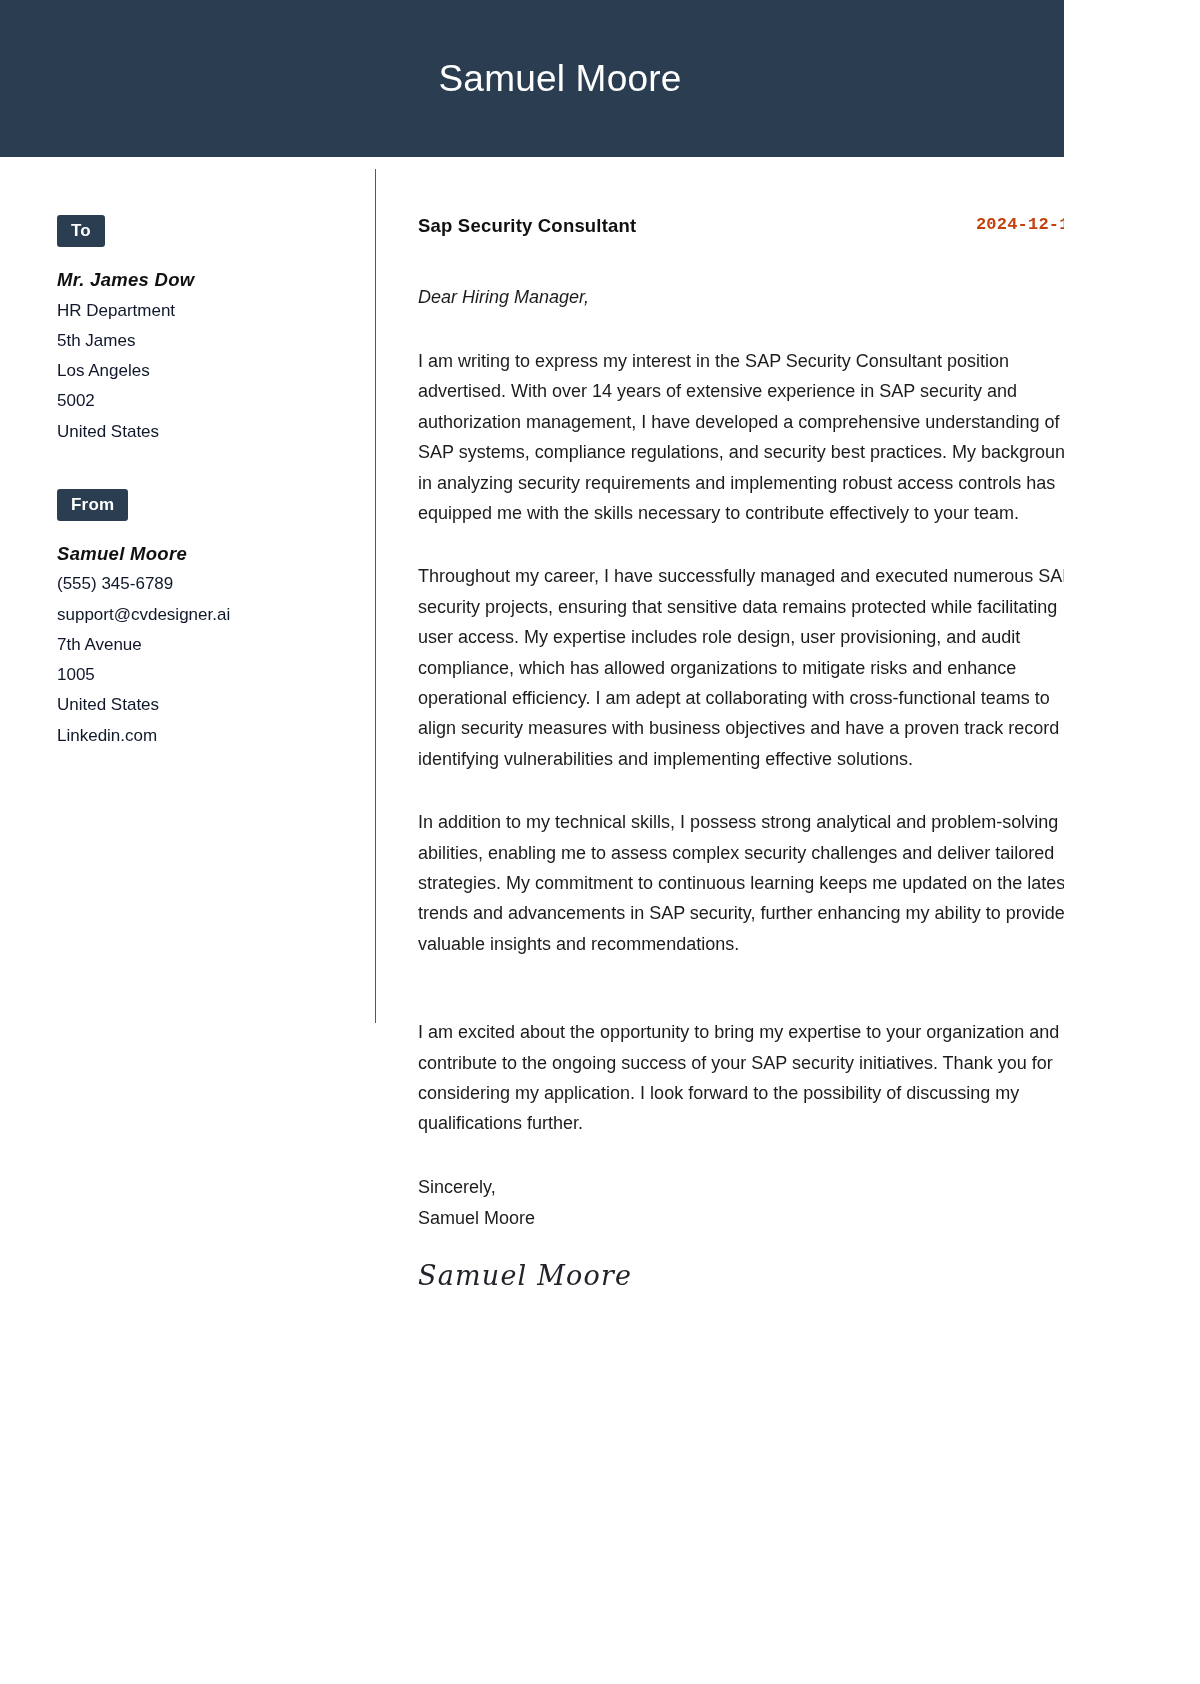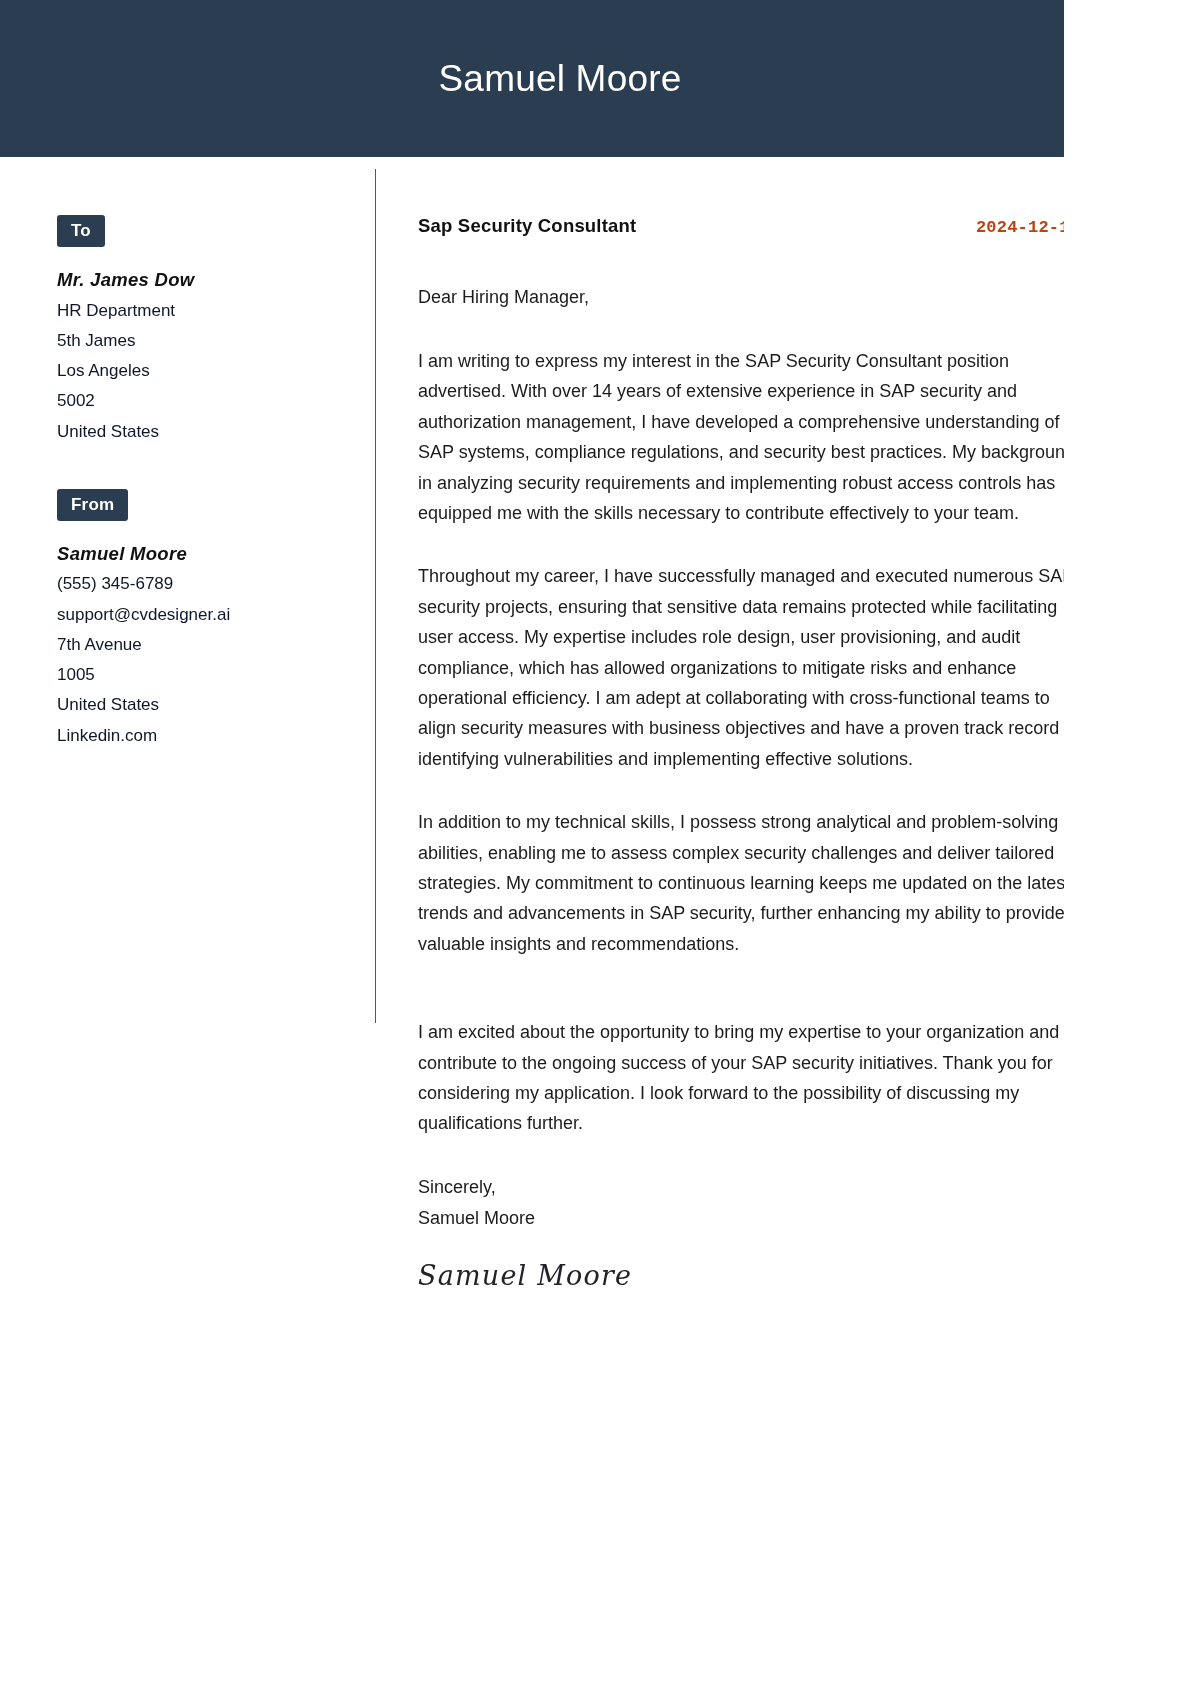--- a/index.html
+++ b/index.html
@@ -103,21 +103,21 @@
   }
 
   .from-group {
     margin-top: 42px;
   }
 
   
   .letter-head {
     display: flex;
     justify-content: space-between;
-    align-items: flex-end;
+    align-items: flex-start;
     margin-bottom: 45px;
   }
 
   .job-title {
     font-size: 18.5px;
     font-weight: bold;
     color: #111111;
     letter-spacing: 0.2px;
   }
 
@@ -127,20 +127,21 @@
     color: #c2410c;
     letter-spacing: 0.2px;
     font-family: Liberation Mono, monospace;
   }
 
   .salutation {
     font-size: 18px;
     color: #1c1c1c;
     line-height: 1.72;
     margin-bottom: 33px;
+    font-style: italic;
   }
 
   .para {
     font-size: 18px;
     color: #1c1c1c;
     line-height: 1.69;
     margin-bottom: 33px;
     text-align: left;
   }
 

